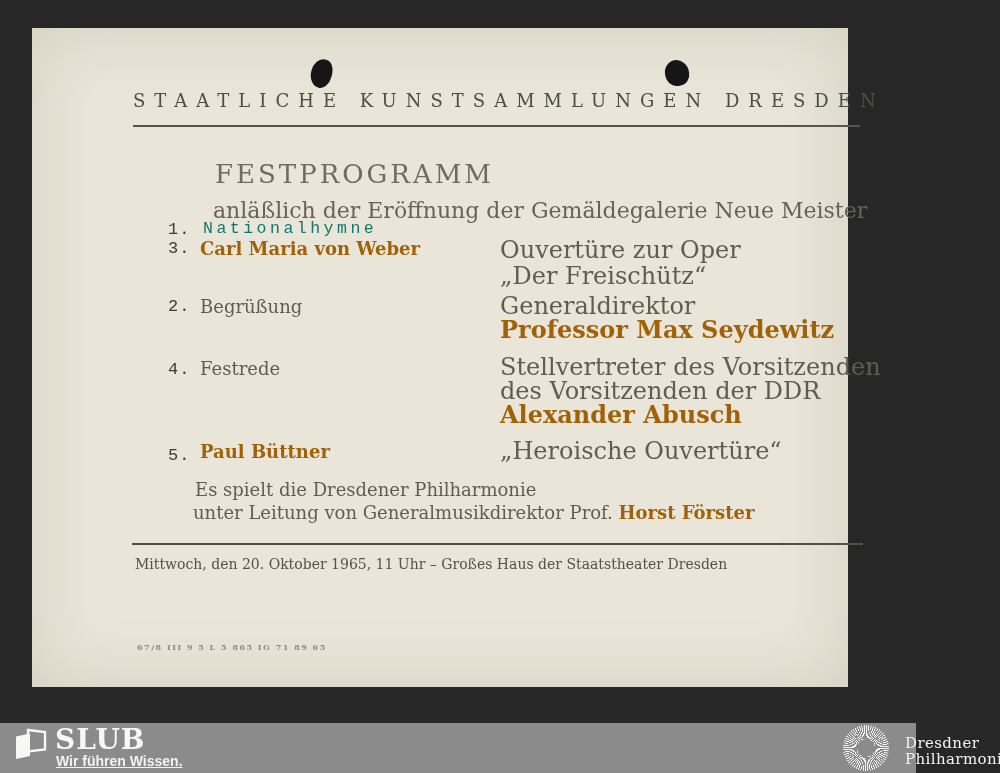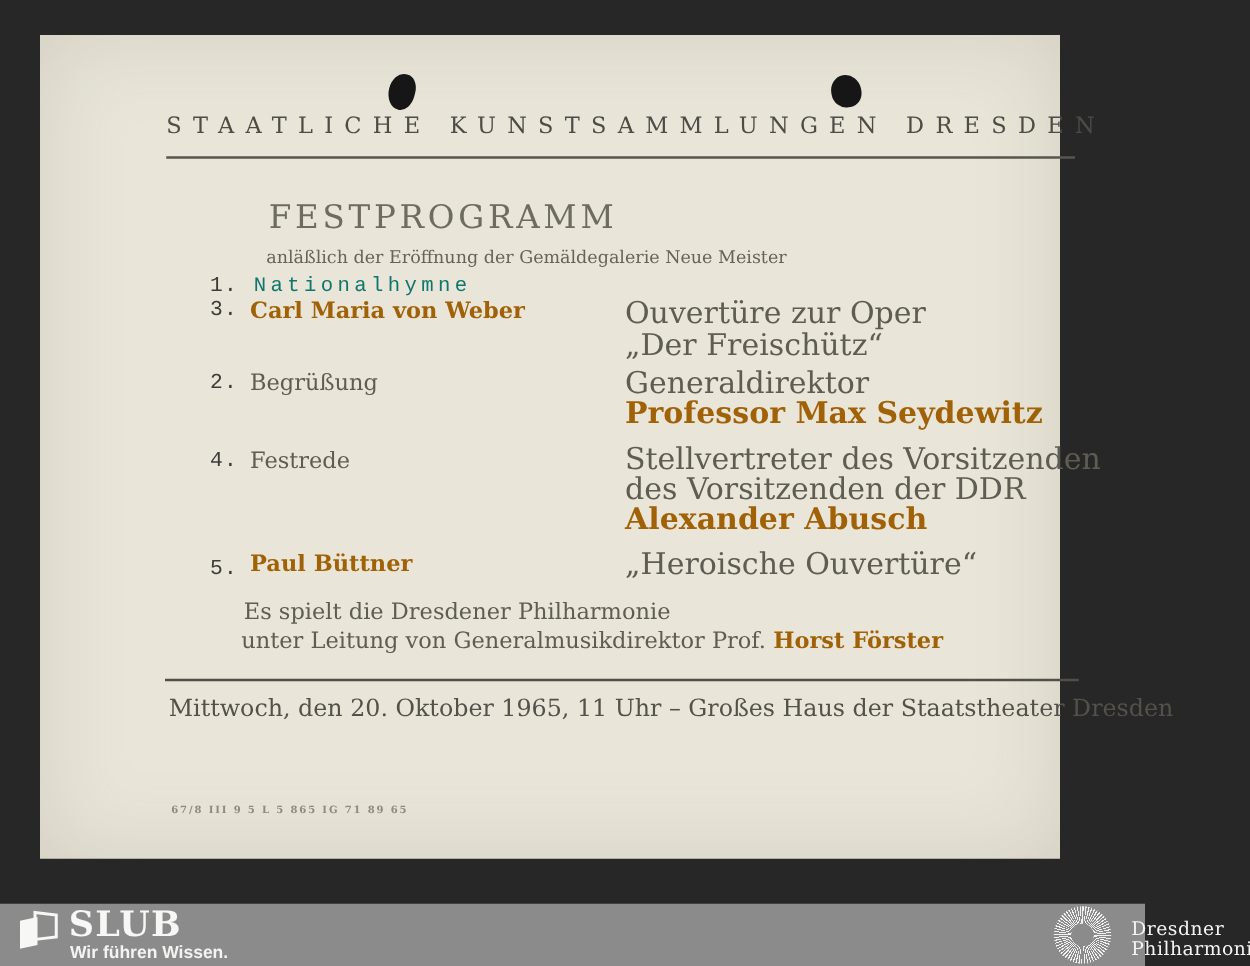--- a/index.html
+++ b/index.html
@@ -16,44 +16,44 @@
     background:#e9e6d9;
     box-shadow:inset 0 0 70px rgba(110,105,85,.18);
   }
   .hole{position:absolute;background:#161616;}
   .hole.h1{left:279px;top:31px;width:21px;height:29px;border-radius:52% 46% 50% 54%;transform:rotate(14deg);}
   .hole.h2{left:633px;top:32px;width:24px;height:26px;border-radius:50% 54% 46% 50%;transform:rotate(-10deg);}
 
   .inst{position:absolute;left:101px;top:62px;font-size:18px;letter-spacing:9px;color:#4d4c46;white-space:nowrap;}
   .rule1{position:absolute;left:101px;top:97px;width:727px;height:2px;background:#57564e;}
   .title{position:absolute;left:183px;top:131px;font-size:26px;letter-spacing:3px;color:#6e6c61;}
-  .subtitle{position:absolute;left:181px;top:170px;font-size:14px;color:#65635a;white-space:nowrap;}
+  .subtitle{position:absolute;left:181px;top:170px;font-size:22px;color:#65635a;white-space:nowrap;}
 
   .row{position:absolute;left:0;width:100%;height:0;}
   #row1{top:191px;} #row2{top:209px;} #row3{top:266px;} #row4{top:327px;} #row5{top:411px;}
   .no{position:absolute;left:136px;font-family:"Liberation Mono",monospace;font-size:17px;color:#3c3b38;letter-spacing:1px;}
   #row1 .no{top:1px;} #row2 .no{top:2px;} #row3 .no{top:3px;} #row4 .no{top:5px;} #row5 .no{top:7px;}
   .ltitle{position:absolute;left:168px;font-size:18px;color:#5f5d53;white-space:nowrap;}
   #row1 .ltitle{top:0;} #row2 .ltitle{top:1px;} #row3 .ltitle{top:2px;} #row4 .ltitle{top:3px;} #row5 .ltitle{top:2px;}
   .ltitle.tw{left:171px;font-family:"Liberation Mono",monospace;font-size:16.5px;letter-spacing:3.5px;color:#0f766e;}
   .rcol{position:absolute;left:468px;top:0;font-size:24px;color:#5f5d53;line-height:24px;white-space:nowrap;}
   #row2 .rcol{line-height:26px;}
   .bold{font-weight:bold;color:#a16207;}
 
   .ens1{position:absolute;left:163px;top:451px;font-size:18px;color:#5f5d53;white-space:nowrap;}
   .ens2{position:absolute;left:161px;top:474px;font-size:18px;color:#5f5d53;white-space:nowrap;text-align:right;}
   .rule2{position:absolute;left:100px;top:515px;width:731px;height:2px;background:#504f48;}
-  .date{position:absolute;left:103px;top:528px;font-size:19px;color:#53514a;white-space:nowrap;}
+  .date{position:absolute;left:103px;top:528px;font-size:14px;color:#53514a;white-space:nowrap;}
   .code{position:absolute;left:105px;top:614px;font-size:8px;font-weight:bold;letter-spacing:1.5px;color:#8d8b7d;white-space:nowrap;}
 
   
   .bar{position:absolute;left:0;top:723px;width:916px;height:50px;background:#8b8b8b;}
   .book{position:absolute;left:13px;top:4px;}
   .slubname{position:absolute;left:55px;top:0;font-family:"DejaVu Serif",serif;font-weight:bold;font-size:28px;letter-spacing:1px;color:#f7f7f6;}
-  .slubtag{position:absolute;left:56px;top:30px;font-family:"Liberation Sans",sans-serif;font-weight:bold;font-size:14px;color:#f3f3f2;}
+  .slubtag{position:absolute;left:56px;top:30px;font-family:"Liberation Sans",sans-serif;font-weight:bold;font-size:14px;color:#f3f3f2;text-decoration:underline;}
   .philicon{
     position:absolute;left:843px;top:2px;width:46px;height:46px;border-radius:50%;
     background:repeating-conic-gradient(#f2f2f1 0deg 2.4deg, rgba(255,255,255,0) 2.4deg 6deg);
   }
   .philicon::after{
     content:"";position:absolute;left:14px;top:14px;width:18px;height:18px;border-radius:50%;background:#8b8b8b;
   }
   .philtext{position:absolute;left:905px;top:12px;font-family:"DejaVu Serif",serif;font-size:15px;line-height:16px;letter-spacing:.4px;color:#f5f5f4;}
 </style>
 </head>

